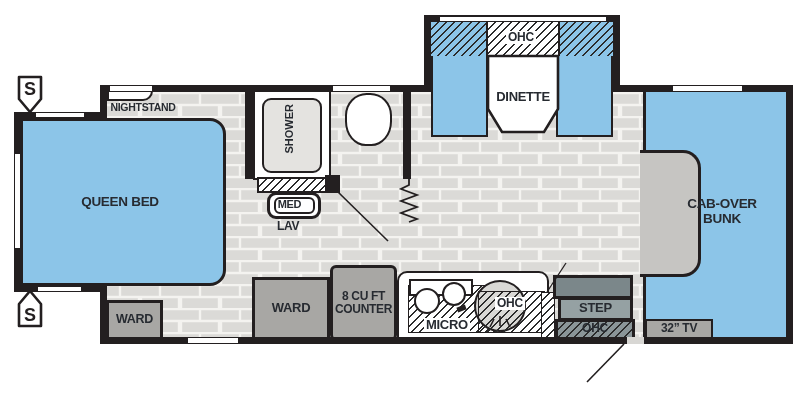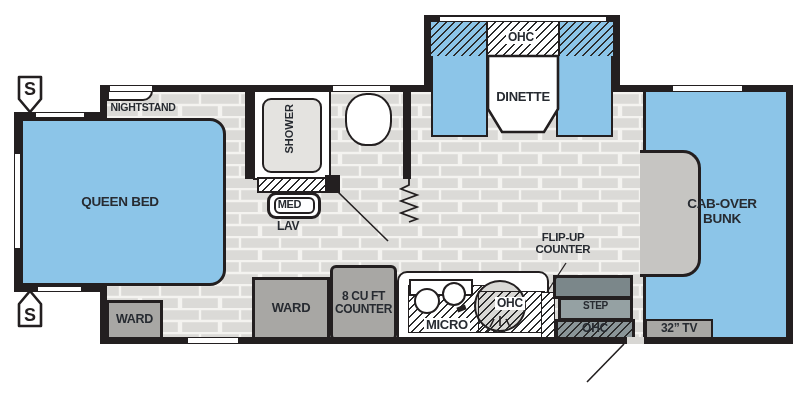--- a/index.html
+++ b/index.html
@@ -90,27 +90,24 @@
   <div class="abs" style="left:414px;top:288px;width:26px;height:26px;background:#fff;border:2.5px solid #231F20;border-radius:50%;"></div>
   <div class="abs" style="left:442px;top:282px;width:24px;height:24px;background:#fff;border:2.5px solid #231F20;border-radius:50%;"></div>
   <div class="abs" style="left:457px;top:306px;width:9px;height:5px;background:#231F20;transform:rotate(-20deg);"></div>
   <div class="lbl tag" style="left:424px;top:318px;font-size:13px;">MICRO</div>
 
   <div class="abs" style="left:474px;top:280px;width:52px;height:52px;background:#D9D8D5;border:2.5px solid #231F20;border-radius:50%;"></div>
   <div class="abs hatch" style="left:478px;top:291px;width:67px;height:42px;border:1.5px solid #231F20;"></div>
   <div class="lbl tag" style="left:495px;top:297px;font-size:12px;">OHC</div>
 
   <div class="abs hatch" style="left:541px;top:292px;width:14px;height:47px;background-color:#fff;border:1.5px solid #231F20;"></div>
-  <div class="lbl" style="left:518px;top:231px;width:90px;font-size:11.5px;">
-    <span>FLIP-UP</span><br><span>COUNTER</span>
-  </div>
 
   <div class="box" style="left:553px;top:275px;width:80px;height:24px;background:#7B878A;"></div>
   <div class="box" style="left:558px;top:297px;width:75px;height:24px;background:#95A1A3;"></div>
-  <div class="lbl" style="left:558px;top:301px;width:75px;font-size:10px;">STEP</div>
+  <div class="lbl" style="left:558px;top:301px;width:75px;font-size:13px;">STEP</div>
   <div class="box hatch" style="left:555px;top:319px;width:80px;height:22px;background-color:#8A9598;"></div>
   <div class="lbl" style="left:555px;top:322px;width:80px;font-size:12px;">OHC</div>
 
   <div class="wall" style="left:100px;top:85px;width:331px;height:7px;"></div>
   <div class="wall" style="left:613px;top:85px;width:180px;height:7px;"></div>
   <div class="wall" style="left:786px;top:85px;width:7px;height:259px;"></div>
   <div class="wall" style="left:100px;top:337px;width:693px;height:7px;"></div>
   <div class="wall" style="left:14px;top:112px;width:7px;height:180px;"></div>
   <div class="wall" style="left:14px;top:112px;width:93px;height:6px;"></div>
   <div class="wall" style="left:14px;top:286px;width:93px;height:6px;"></div>

